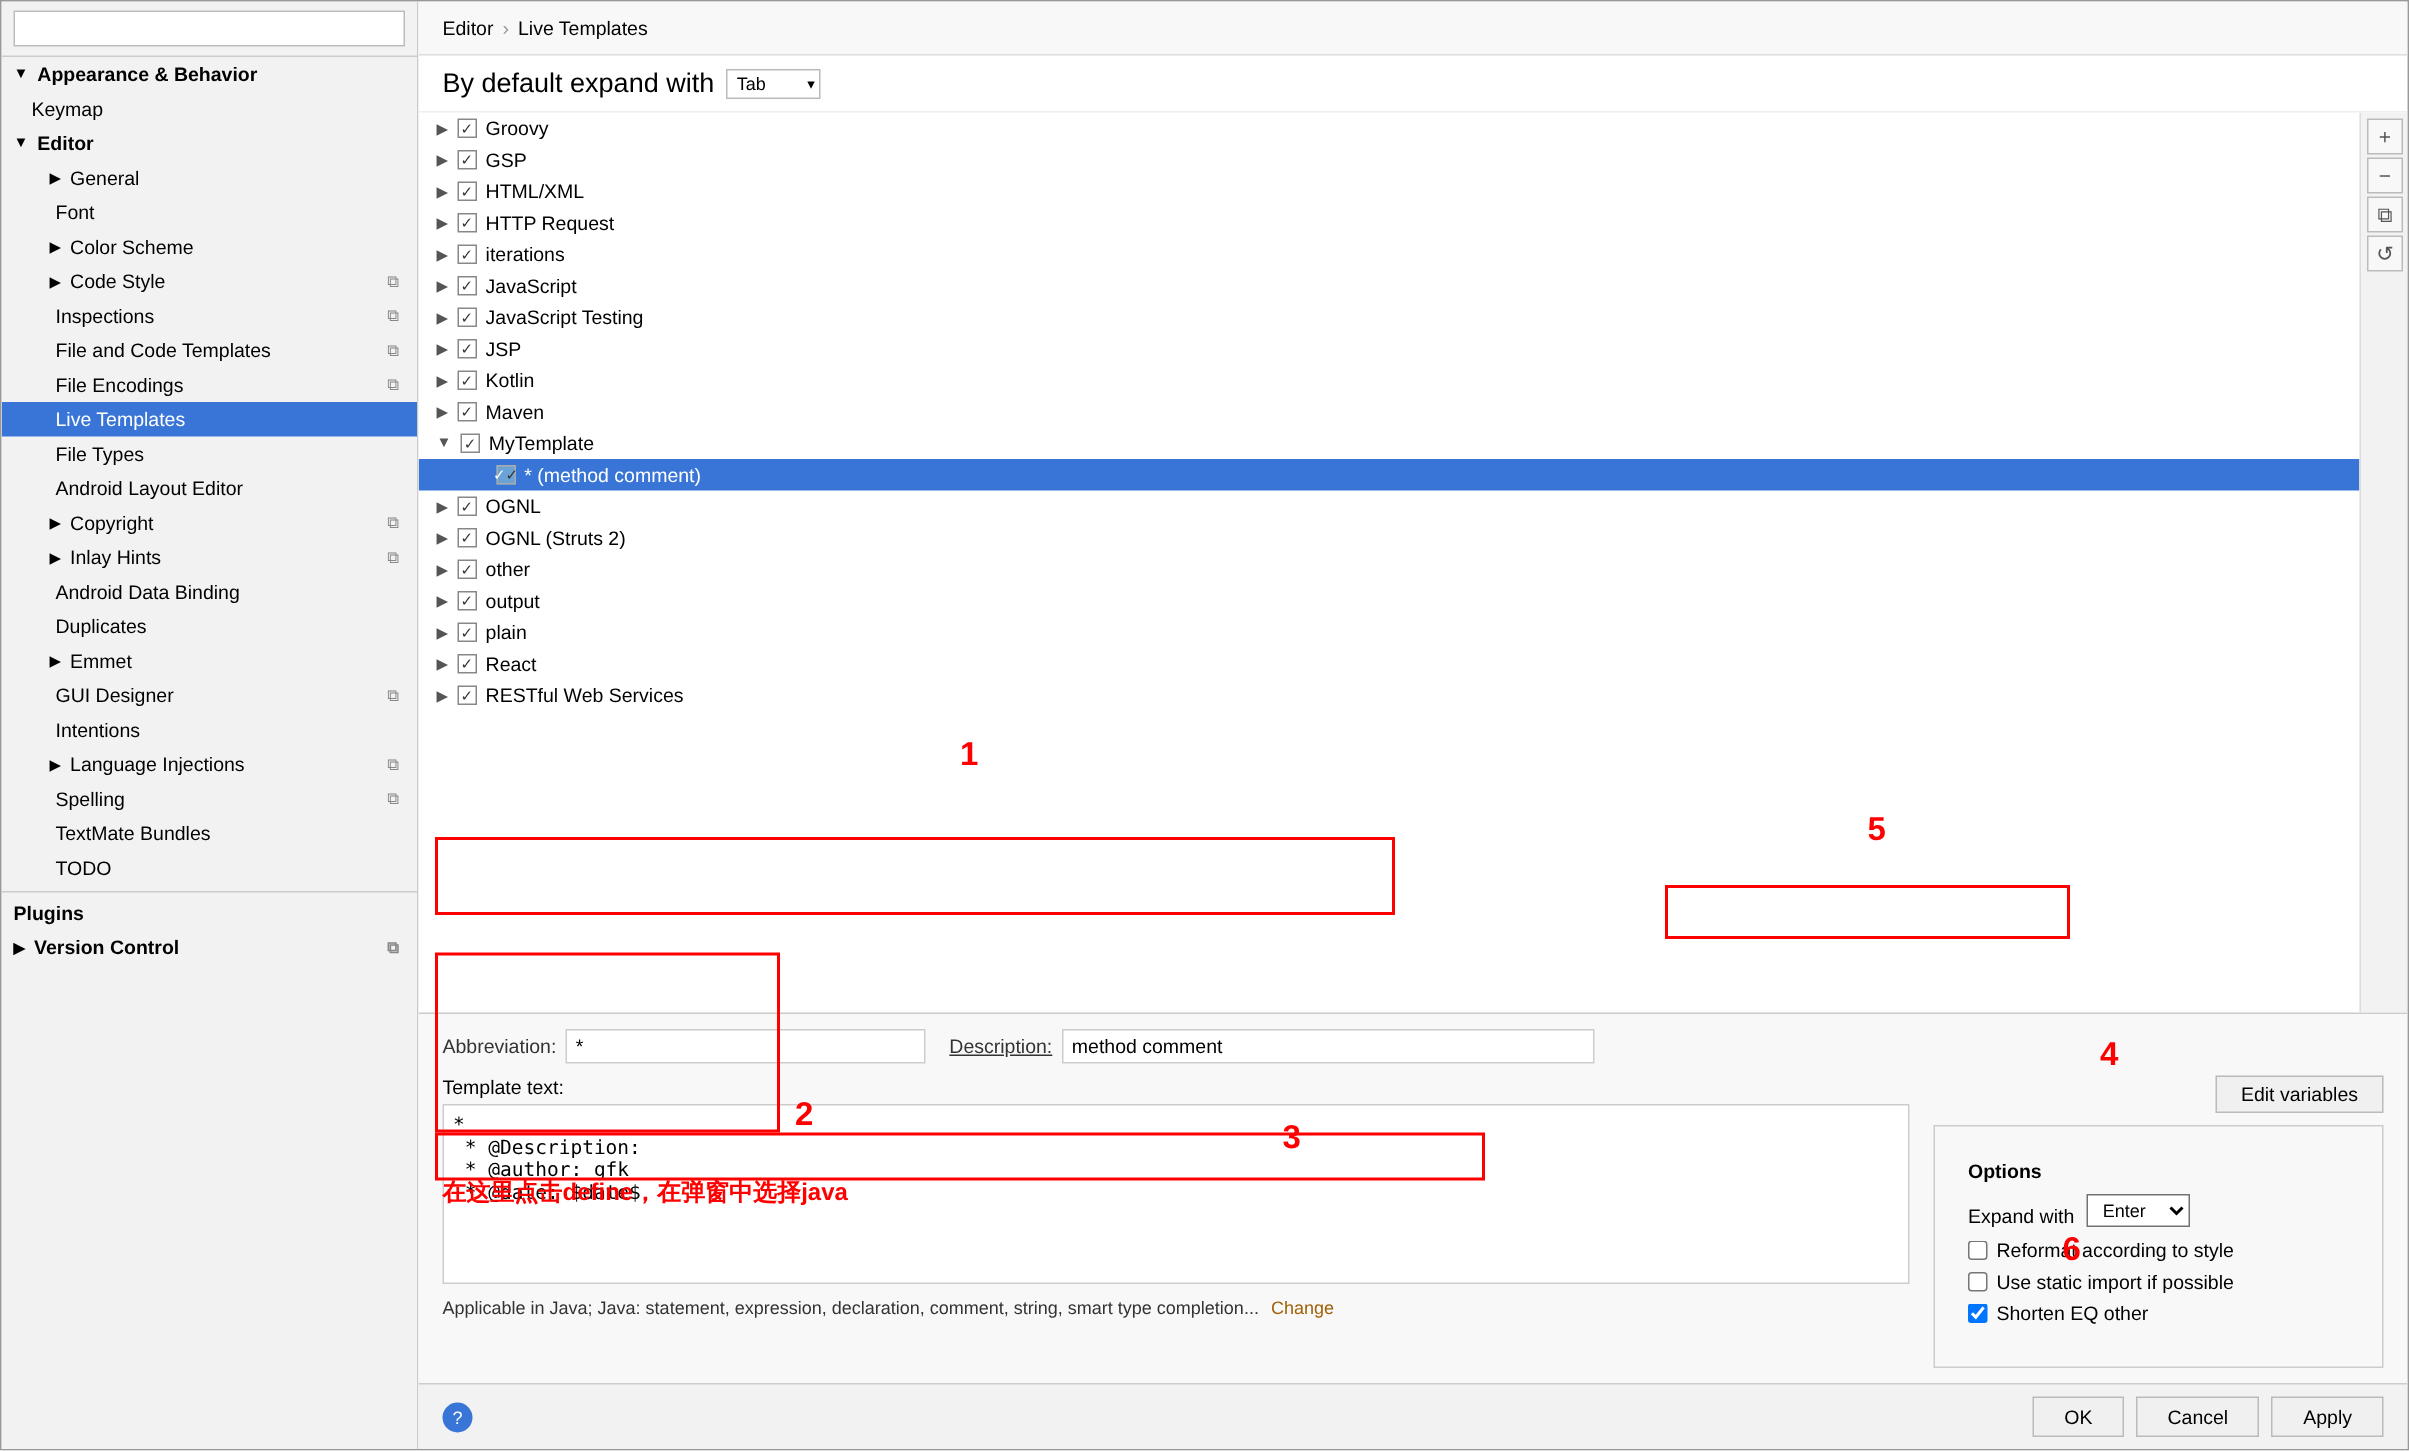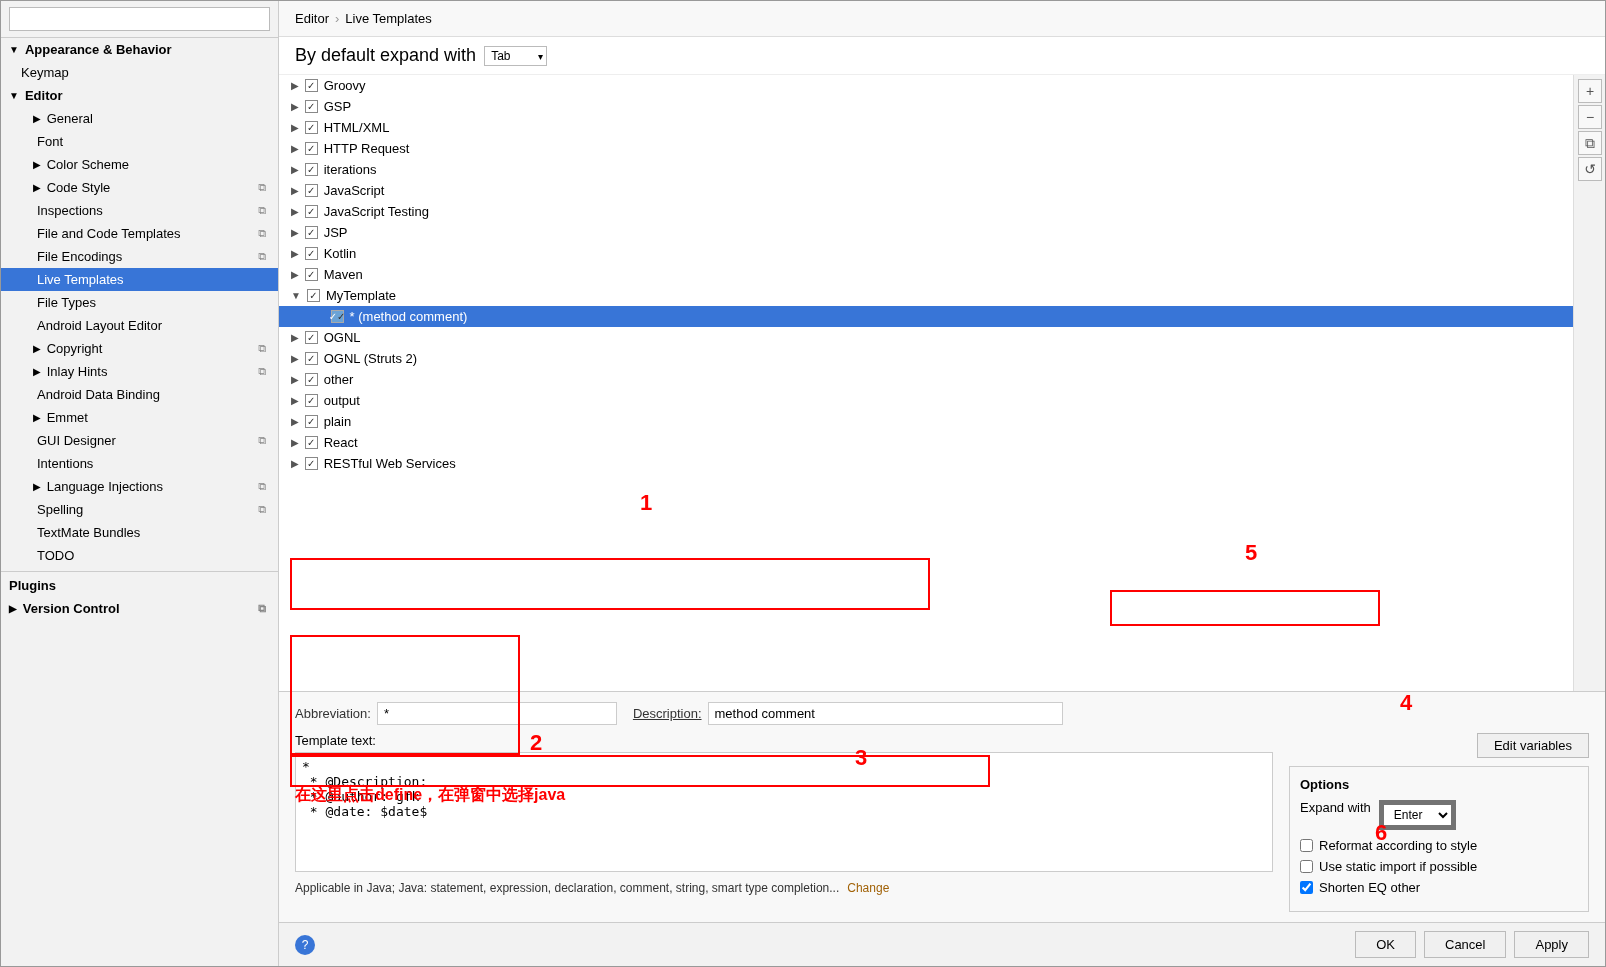--- a/index.html
+++ b/index.html
@@ -64,22 +64,22 @@
     .template-text-label { font-size: 13px; margin-bottom: 4px; }
     .template-textarea { width: 100%; height: 120px; border: 1px solid #ccc; font-family: monospace; font-size: 13px; padding: 6px; background: white; resize: none; overflow-y: auto; }
     
     .applicable-bar { display: flex; align-items: center; gap: 8px; padding: 6px 0 4px 0; font-size: 12px; color: #333; }
     .applicable-link { color: #a16207; cursor: pointer; text-decoration: none; }
     
     .edit-variables-btn { padding: 4px 16px; border: 1px solid #bbb; background: #f0f0f0; cursor: pointer; font-size: 13px; white-space: nowrap; }
     .options-title { font-size: 13px; font-weight: bold; margin-bottom: 8px; }
     .option-row { display: flex; align-items: center; gap: 6px; margin-bottom: 6px; font-size: 13px; }
     .option-checkbox { width: 13px; height: 13px; flex-shrink: 0; }
-    .expand-with-row { display: flex; align-items: flex-start; gap: 8px; margin-bottom: 8px; font-size: 13px; }
-    .expand-with-select { padding: 2px 6px; border: 5px solid #737373; background: white; font-size: 12px; }
+    .expand-with-row { display: flex; align-items: flex-end; gap: 8px; margin-bottom: 8px; font-size: 13px; }
+    .expand-with-select { padding: 2px 6px; border: 1px solid #737373; background: white; font-size: 12px; }
     
     .dialog-footer { display: flex; align-items: center; justify-content: flex-end; gap: 8px; padding: 8px 16px; border-top: 1px solid #ccc; background: #f2f2f2; }
     .footer-btn { padding: 5px 20px; border: 1px solid #bbb; background: #f0f0f0; cursor: pointer; font-size: 13px; }
     .footer-help { margin-right: auto; }
     .help-icon { width: 20px; height: 20px; border-radius: 50%; background: #3875d7; color: white; display: flex; align-items: center; justify-content: center; font-size: 12px; cursor: pointer; }
     
     .list-container { flex: 1; overflow-y: auto; padding-right: 32px; }
   </style>
 </head>
 <body>
@@ -165,20 +165,23 @@
         <div class="nav-item level2">
           <span class="chevron">▶</span>
           <span>Inlay Hints</span>
           <span class="copy-icon">⧉</span>
         </div>
 
         <div class="nav-item level2b">
           <span>Android Data Binding</span>
         </div>
 
+        <div class="nav-item level2b">
+          <span>Duplicates</span>
+        </div>
 
         <div class="nav-item level2">
           <span class="chevron">▶</span>
           <span>Emmet</span>
         </div>
 
         <div class="nav-item level2b">
           <span>GUI Designer</span>
           <span class="copy-icon">⧉</span>
         </div>
@@ -391,21 +394,21 @@
             <div class="applicable-bar">
               <span>Applicable in Java; Java: statement, expression, declaration, comment, string, smart type completion...</span>
               <a class="applicable-link">Change</a>
             </div>
           </div>
 
           <div style="min-width:300px;">
             <div style="display:flex; justify-content:flex-end; margin-bottom:8px;">
               <button class="edit-variables-btn">Edit variables</button>
             </div>
-            <div style="border:1px solid #ccc; padding:10px; background:#f8f8f8;">
+            <div style="border:1px solid #ccc; padding:22px; background:#f8f8f8;">
               <div class="options-title">Options</div>
               <div class="expand-with-row">
                 <span>Expand with</span>
                 <select class="expand-with-select">
                   <option>Enter</option>
                   <option>Tab</option>
                   <option>Space</option>
                 </select>
               </div>
               <div class="option-row">

